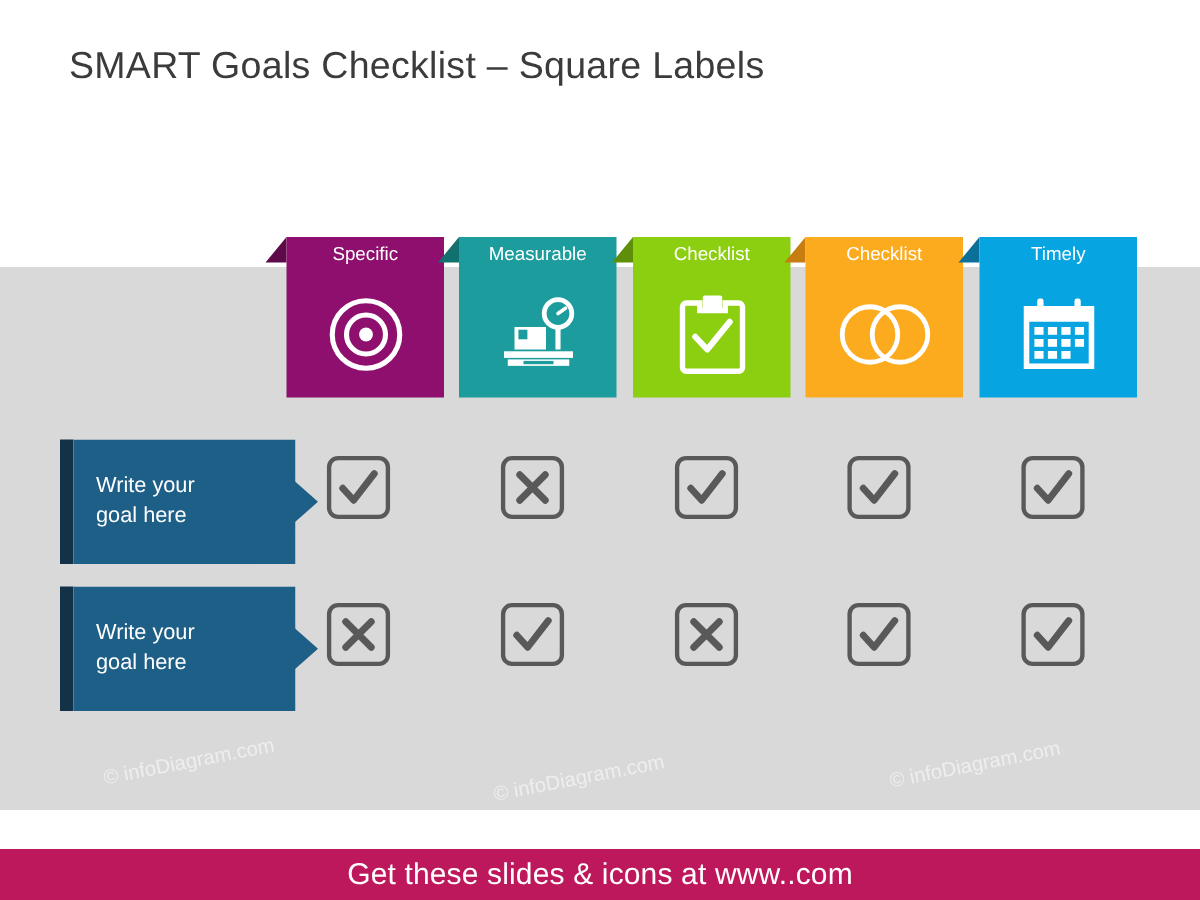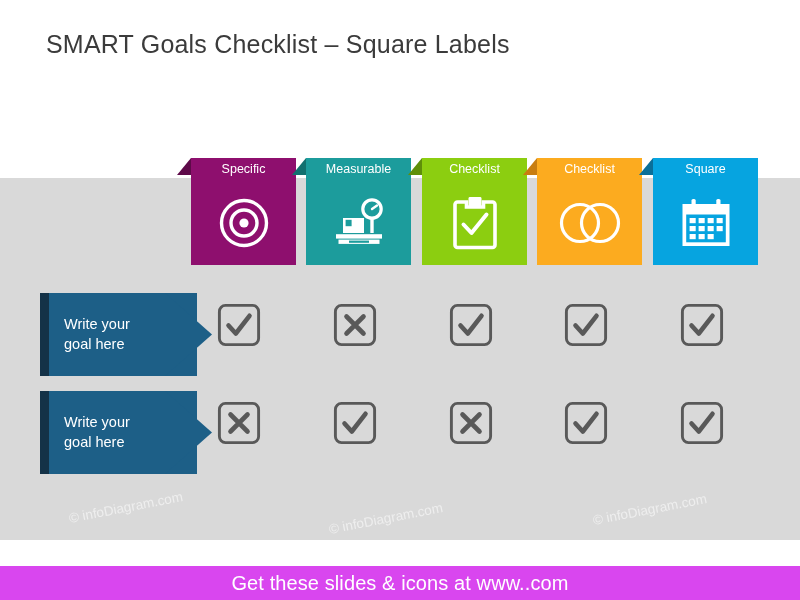--- a/index.html
+++ b/index.html
@@ -78,21 +78,21 @@
   
   .wm{
     position:absolute;color:#eeeeee;font-size:13.5px;
     transform:rotate(-11deg);white-space:nowrap;
     font-family:"Liberation Sans","DejaVu Sans",sans-serif;
   }
 
   
   #footer{
     position:absolute;left:0;top:566px;width:800px;height:34px;
-    background:#d946ef;
+    background:#be185d;
   }
   #footer-text{
     position:absolute;left:0;top:0;width:800px;height:34px;
     display:flex;align-items:center;justify-content:center;
     color:#ffffff;font-size:20px;font-weight:400;white-space:nowrap;
     letter-spacing:.1px;
   }
   #footer-text b{font-weight:700;}
 </style>
 </head>
@@ -161,21 +161,21 @@
             <svg width="62" height="48" viewBox="0 0 62 48">
               <circle cx="21" cy="24" r="18.5" fill="none" stroke="#fff" stroke-width="3.2"></circle>
               <circle cx="41" cy="24" r="18.5" fill="none" stroke="#fff" stroke-width="3.2"></circle>
             </svg>
           </div>
         </div>
       </div>
       <div class="ribbon" style="left: 653px;">
         <div class="fold" style="border-right-color: rgb(10, 111, 153); opacity: 1;"></div>
         <div class="tag" style="background: rgb(6, 164, 224);"></div>
-        <div class="tag-label">Square</div>
+        <div class="tag-label">Timely</div>
         <div class="body" style="background: rgb(6, 164, 224);">
           <div class="icon">
             <svg width="54" height="52" viewBox="0 0 54 52">
               <rect x="12.5" y="2" width="4.2" height="10" rx="1.6" fill="#fff"></rect>
               <rect x="37.3" y="2" width="4.2" height="10" rx="1.6" fill="#fff"></rect>
               <rect x="3.5" y="7" width="47" height="42" fill="#fff"></rect>
               <rect x="7.2" y="17.5" width="39.6" height="27.8" fill="#06a4e0"></rect>
               <g fill="#fff">
                 <rect x="10.6" y="21" width="6.1" height="5.2"></rect>
                 <rect x="19.6" y="21" width="6.1" height="5.2"></rect>

